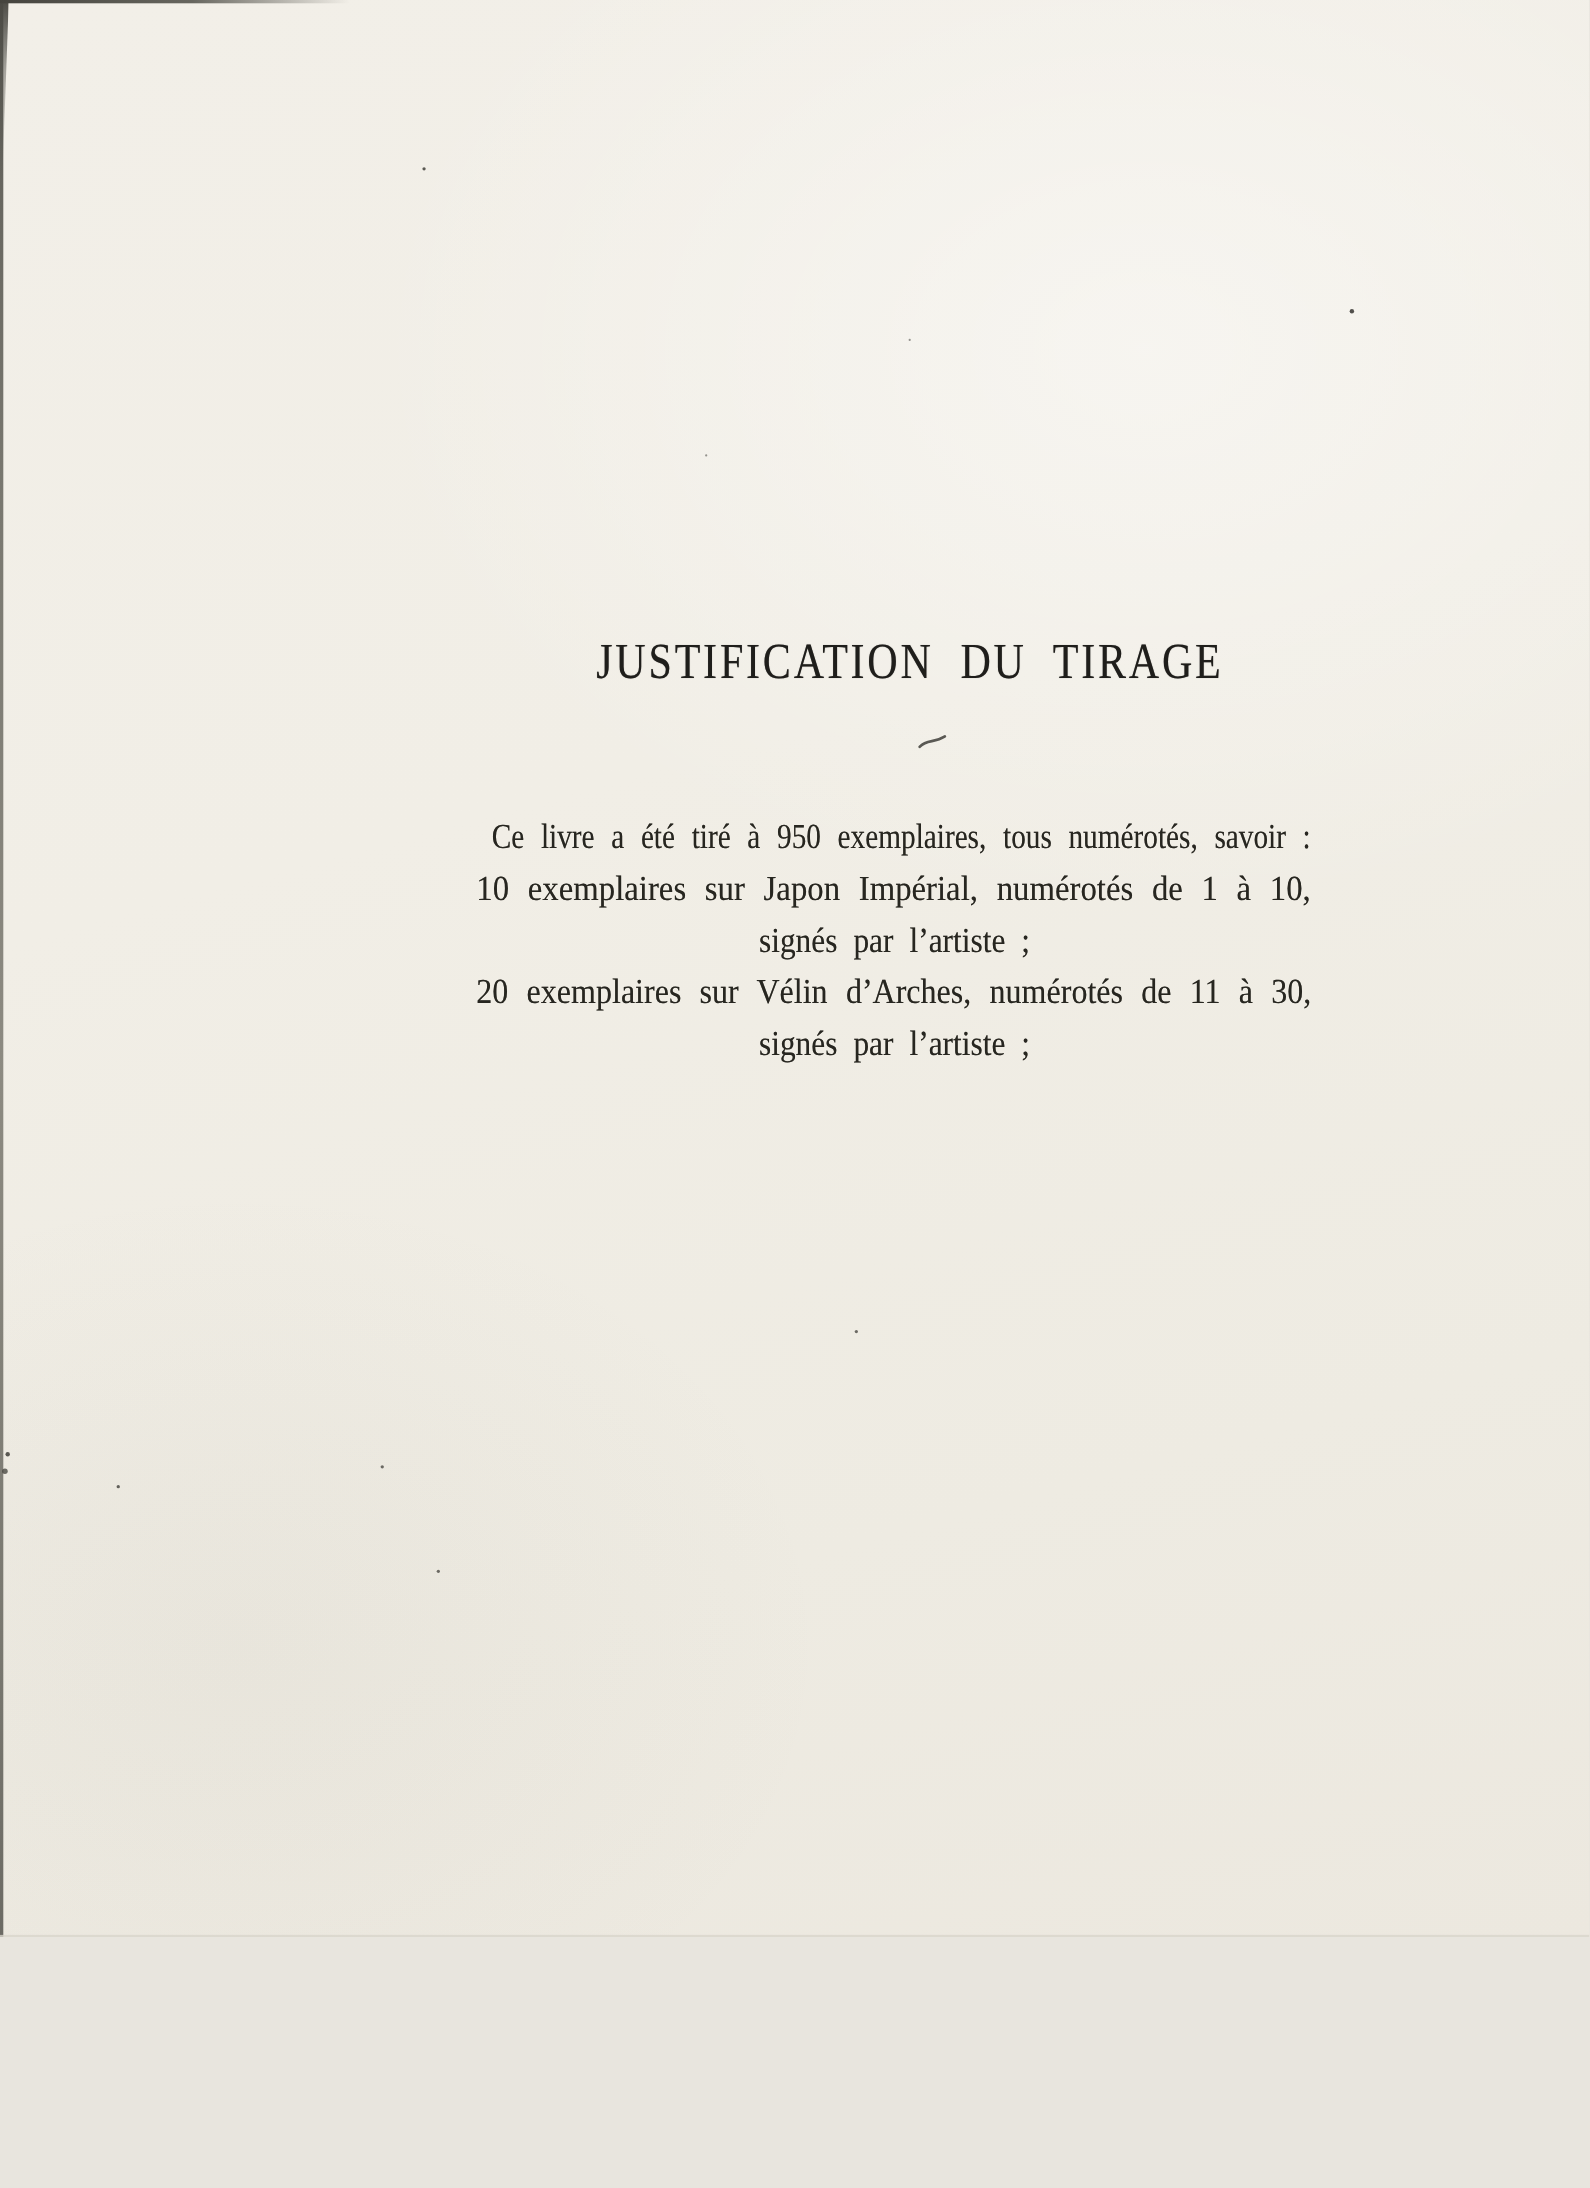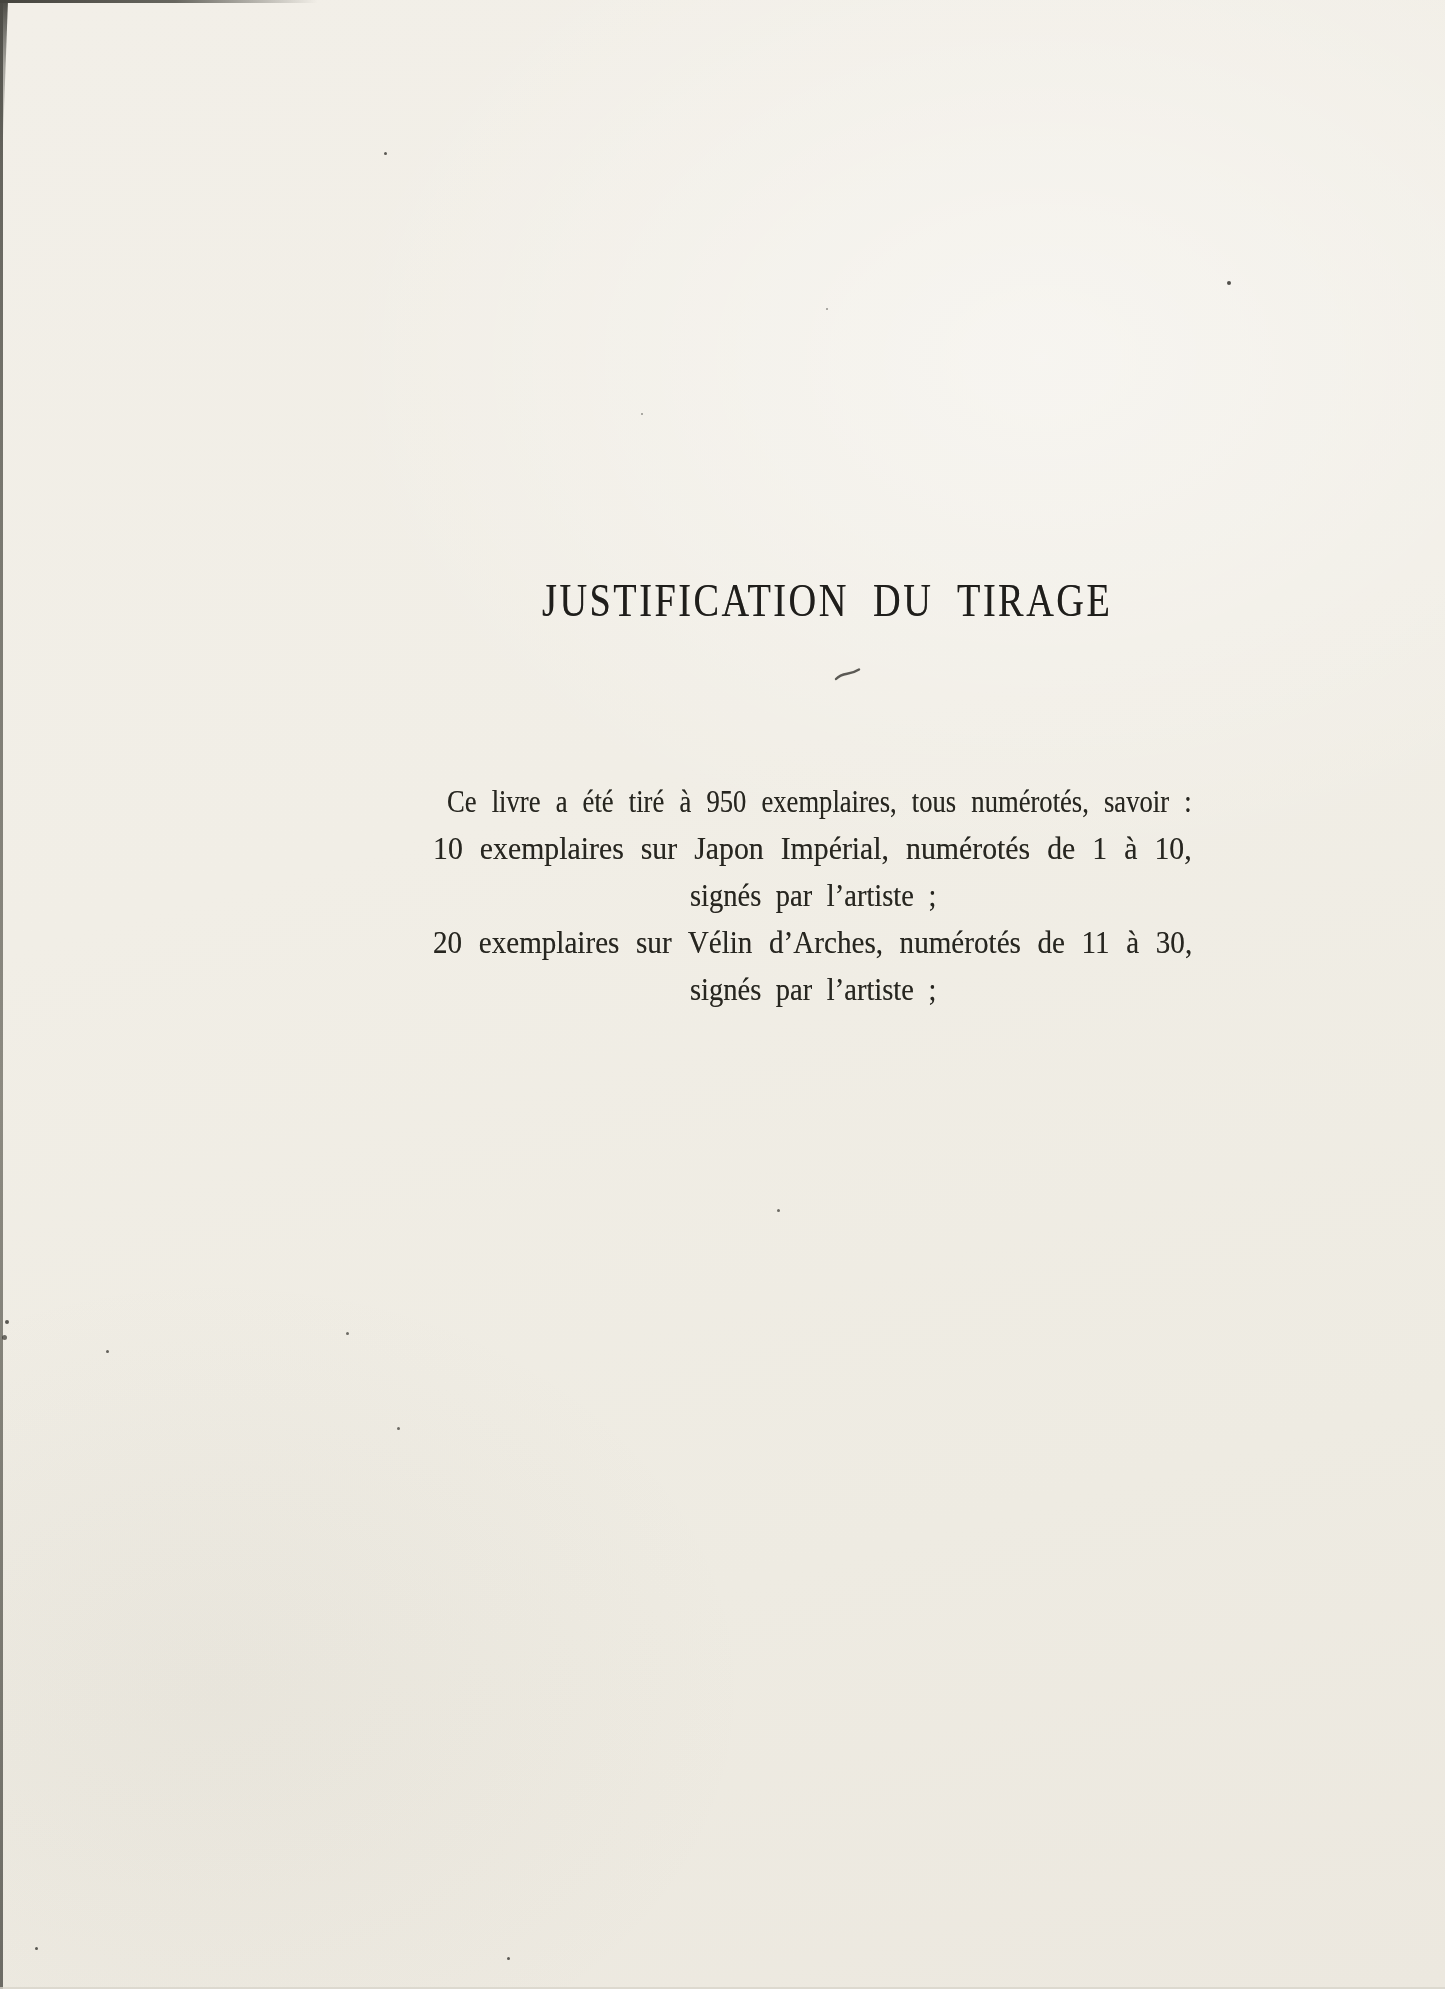--- a/index.html
+++ b/index.html
@@ -1,19 +1,19 @@
 <!DOCTYPE html>
 <html><head>
 <meta charset="utf-8">
 <style>
   html, body { margin: 0; padding: 0; background: #e8e5de; }
   .page {
     position: relative;
     width: 1445px;
-    height: 1989px;
+    height: 1761px;
     overflow: hidden;
     background:
       radial-gradient(ellipse 1100px 800px at 72% 18%, rgba(255,255,255,0.40), rgba(255,255,255,0) 65%),
       radial-gradient(ellipse 900px 700px at 15% 85%, rgba(120,112,96,0.05), rgba(120,112,96,0) 60%),
       linear-gradient(165deg, #f2efe8 0%, #f1eee6 40%, #eeebe2 75%, #ece8df 100%);
     font-family: "Liberation Serif", "DejaVu Serif", serif;
   }
 
   
   .edge-left {
@@ -54,21 +54,21 @@
     font-size: 32px; color: #272620;
     text-shadow: 0 0 0.6px rgba(39,38,32,0.5);
   }
   .line { height: 47px; line-height: 47px; }
   .fit {
     display: inline-block;
     white-space: nowrap;
     transform-origin: left center;
     word-spacing: 0.32em;
   }
-  .indent-wrap { width: 745px; margin-left: 14px; margin-top: 41px; }
+  .indent-wrap { width: 745px; margin-left: 14px; }
   .center-wrap { width: 246px; margin: 0 auto; text-decoration: underline; }
   .center-wrap .fit { word-spacing: 0.26em; }
 
   
   .speck { position: absolute; background: #34332e; border-radius: 50%; }
 </style>
 </head>
 <body>
 
 <div class="page">

